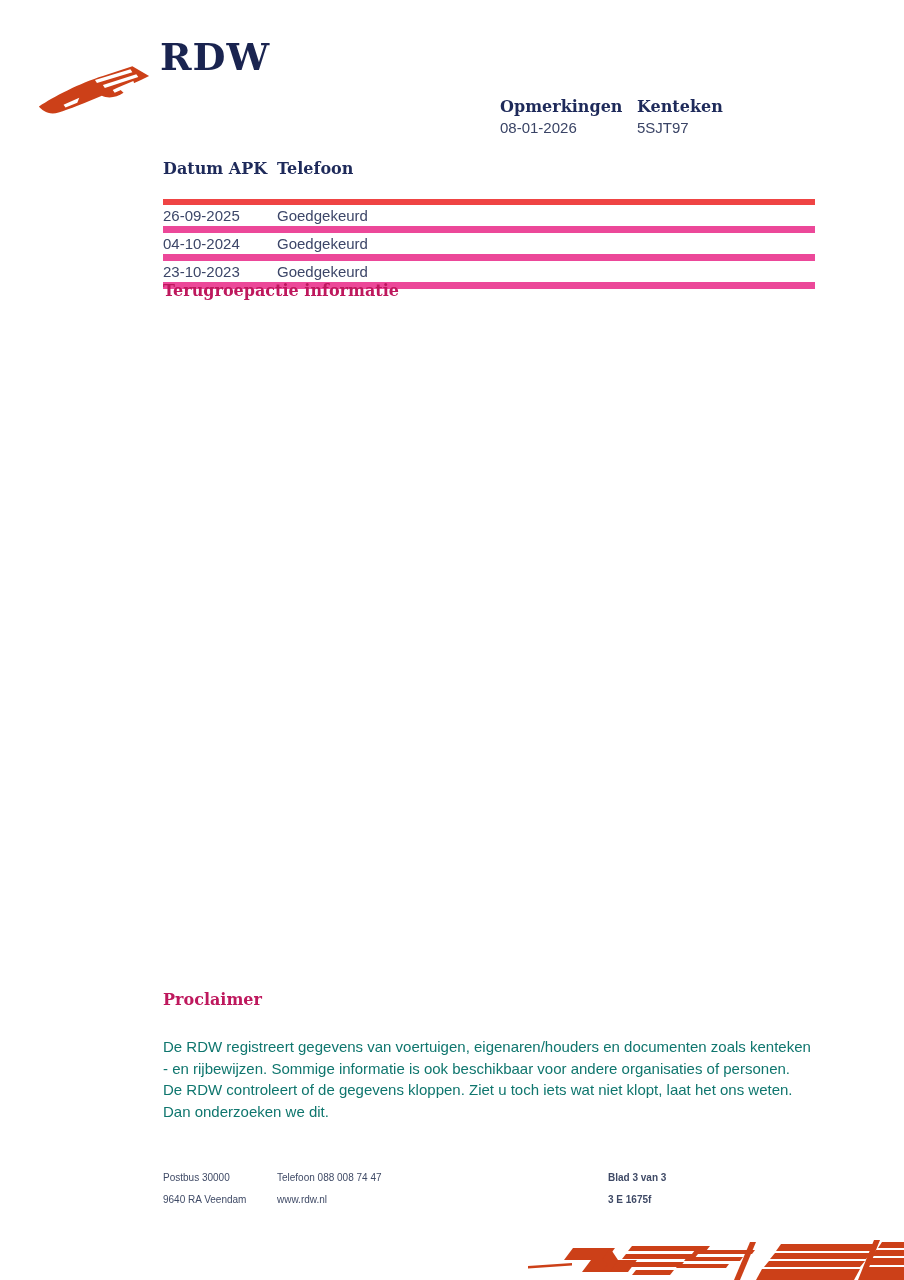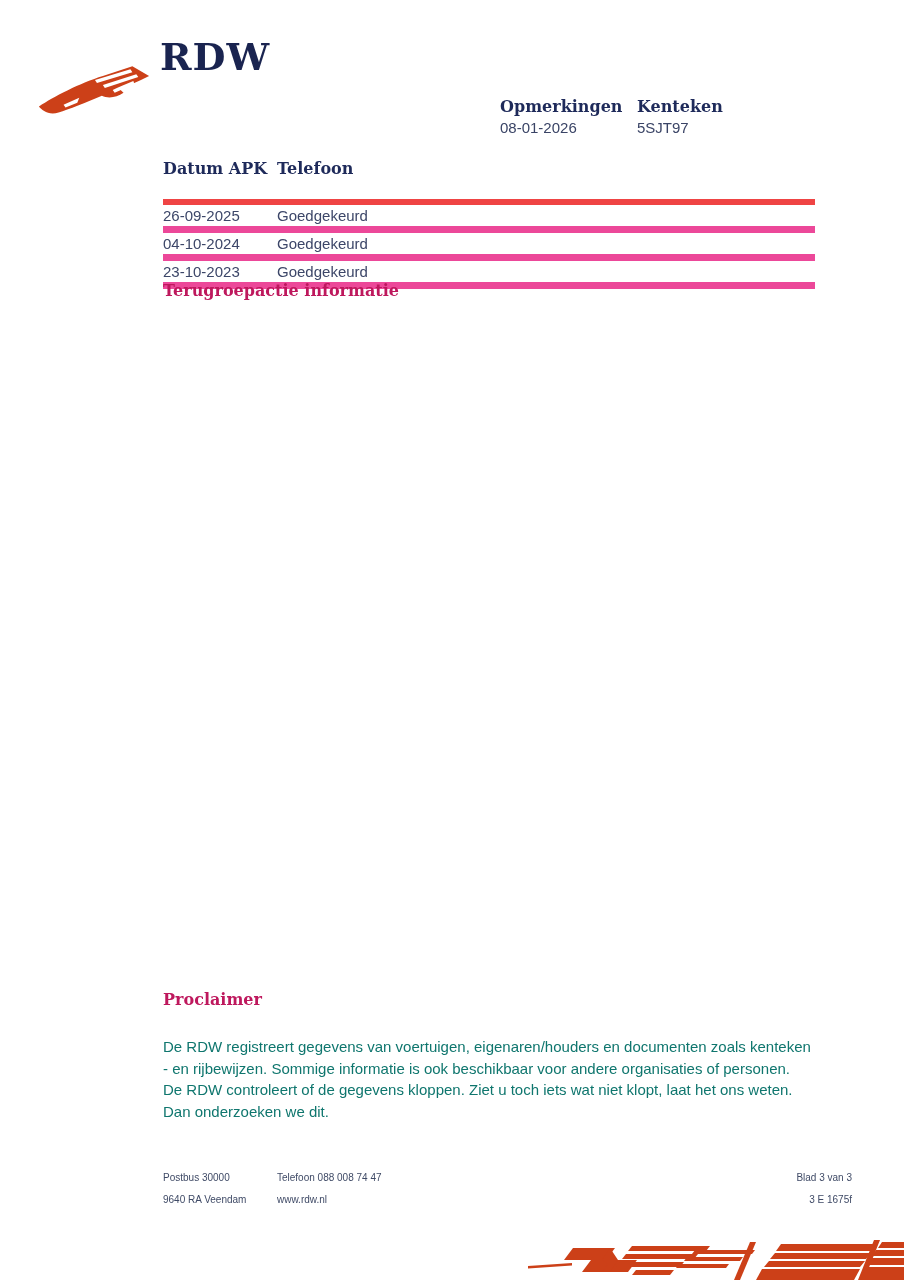--- a/index.html
+++ b/index.html
@@ -65,21 +65,21 @@
     position:absolute;left:163px;top:1020px;width:648px;
     font-size:15px;line-height:21.5px;color:#0f766e;margin-top:16px;
   }
 
   
   .footer-text{position:absolute;font-size:10px;color:#3f4a66;}
   .f-row1{top:1172px;}
   .f-row2{top:1194px;}
   .f-col1{left:163px;}
   .f-col2{left:277px;}
-  .f-right{left:652px;width:200px;text-align:right;}
+  .f-right{left:608px;width:200px;font-weight:bold;}
 
   .footer-banner{position:absolute;left:524px;top:1236px;width:380px;height:44px;}
 </style>
 </head>
 <body>
 
 <div class="page">
 
   <svg class="logo-mark" viewBox="0 0 120 66" aria-hidden="true">
     <path fill="#cc4018" d="M3 57 C18 47 45 33 68 26 L98 16 L115 26 C104 32 93 36 85 39 L89 43 C82 48 73 49 67 46 C51 53 33 60 23 63 C13 66 6 61 3 57 Z"></path>

